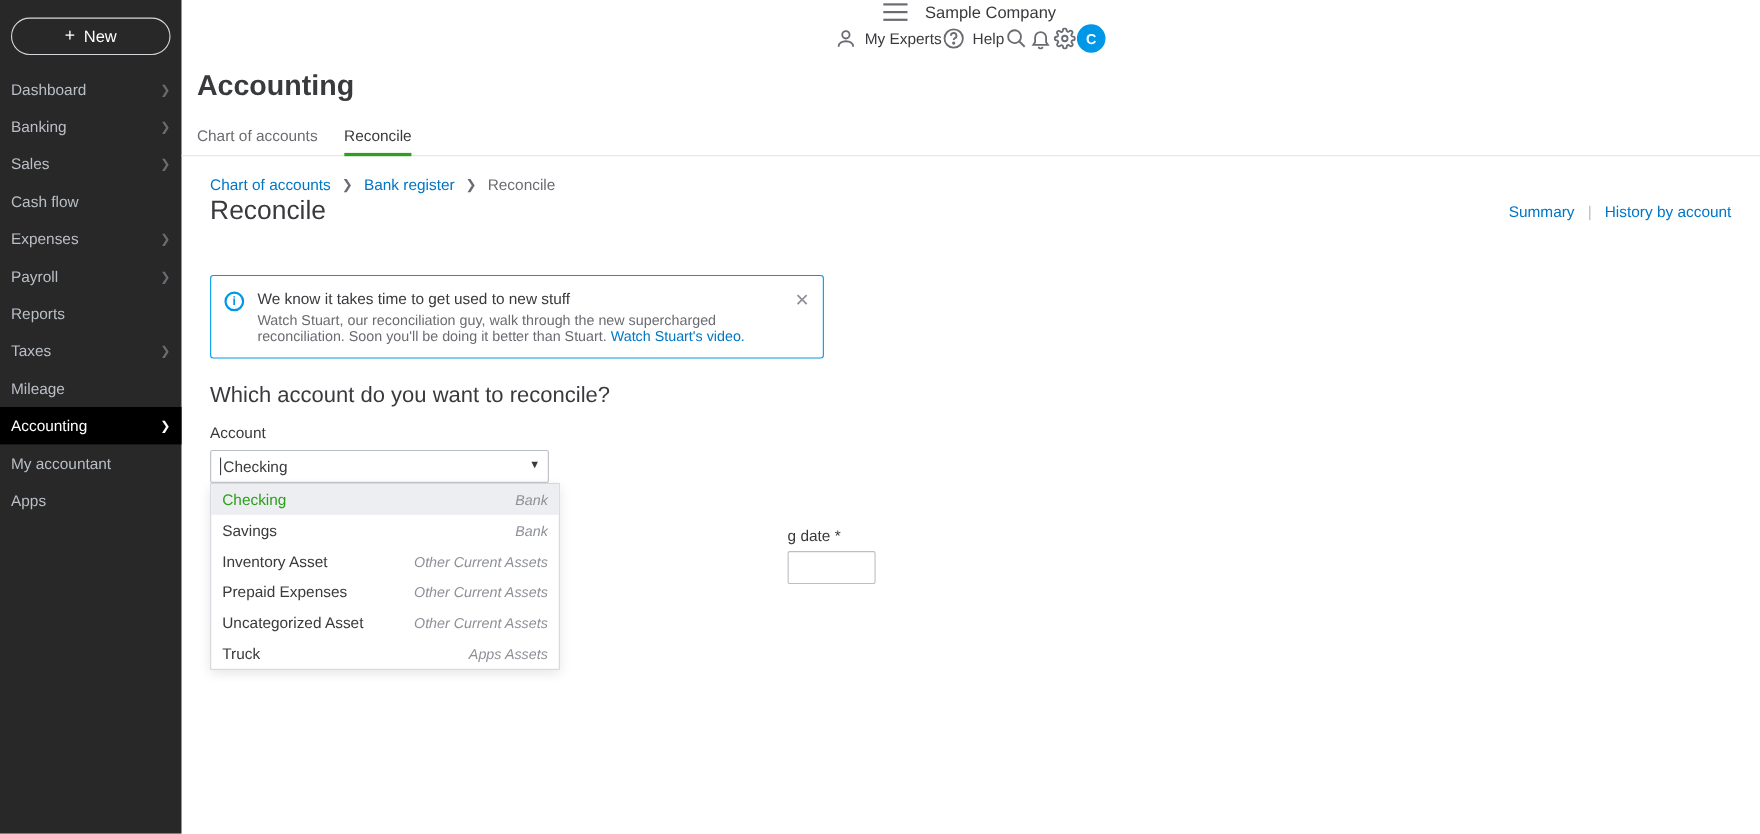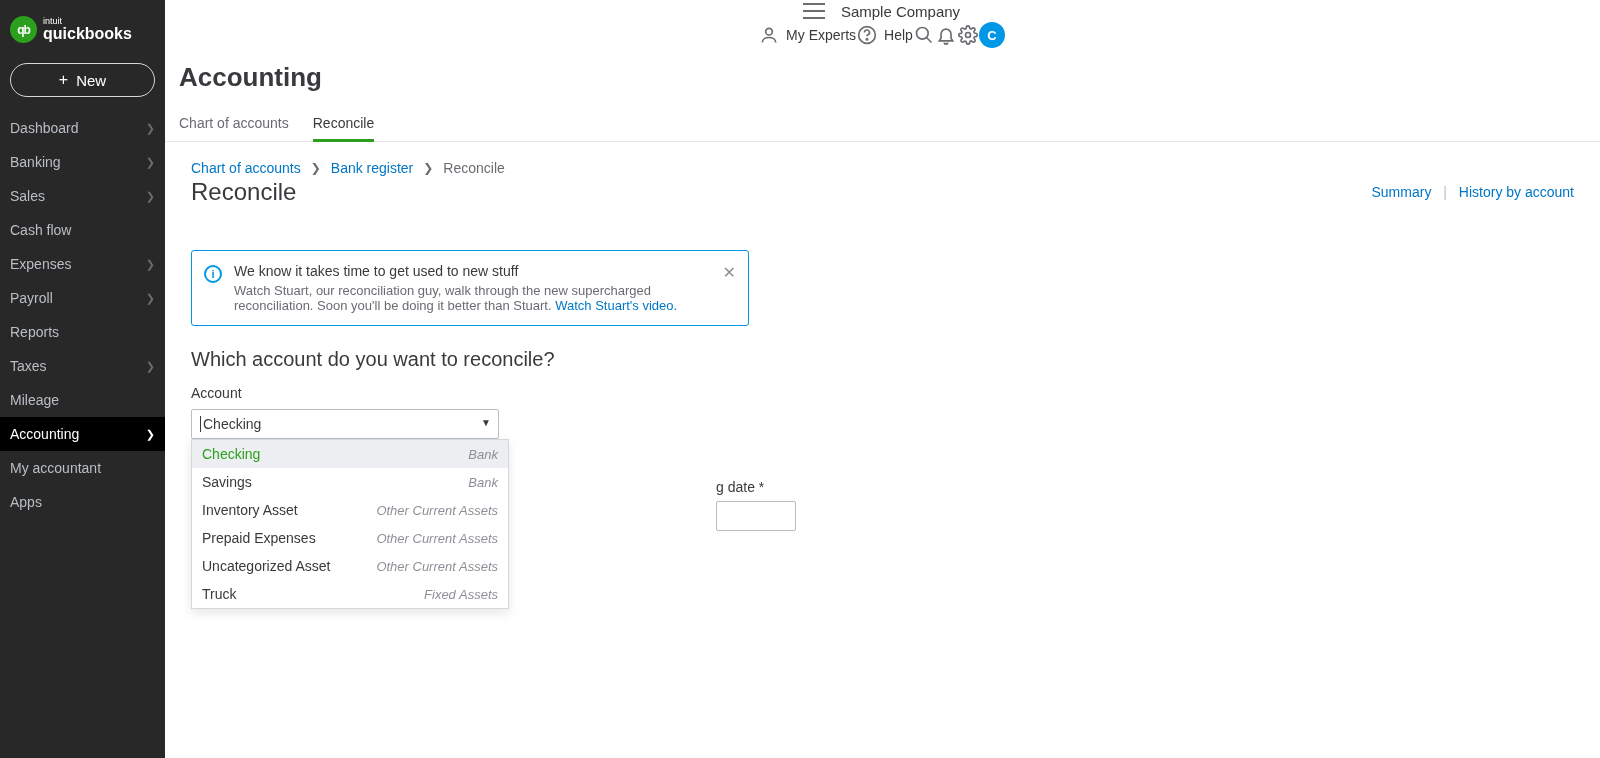--- a/index.html
+++ b/index.html
@@ -82,29 +82,20 @@
 
   .lower-area { position:relative; margin-top:8px; height:190px; }
   .green-btn-edge { position:absolute; left:0; top: 158px; width:138px; height:34px; border-radius:3px; background:#2ca01c; }
 
   svg { display:block; }
 </style>
 </head>
 <body>
 
 <aside class="sidebar">
-  <div class="logo-block">
-    <div class="qb-logo-circle">
-        <span>qb</span>
-      </div>
-    <div class="logo-text">
-      <span class="t1">intuit</span>
-      <span class="t2">quickbooks</span>
-    </div>
-  </div>
   <button class="new-btn">
     <span class="plus">+</span>
     <span>New</span>
   </button>
   <nav class="nav">
     <div class="nav-item">
         <span>Dashboard</span>
         <span class="chev">❯</span>
       </div>
     <div class="nav-item">
@@ -268,21 +259,21 @@
             <div class="dd-item">
               <span class="dd-name">Prepaid Expenses</span>
               <span class="dd-type">Other Current Assets</span>
             </div>
             <div class="dd-item">
               <span class="dd-name">Uncategorized Asset</span>
               <span class="dd-type">Other Current Assets</span>
             </div>
             <div class="dd-item">
               <span class="dd-name">Truck</span>
-              <span class="dd-type">Fixed Assets</span>
+              <span class="dd-type">Apps Assets</span>
             </div>
           </div>
         </div>
 
         <div class="behind-fields" style="top:70px;">
           <div class="behind-label">g date *</div>
           <div class="behind-input"></div>
         </div>
 
         <div class="green-btn-edge"></div>

